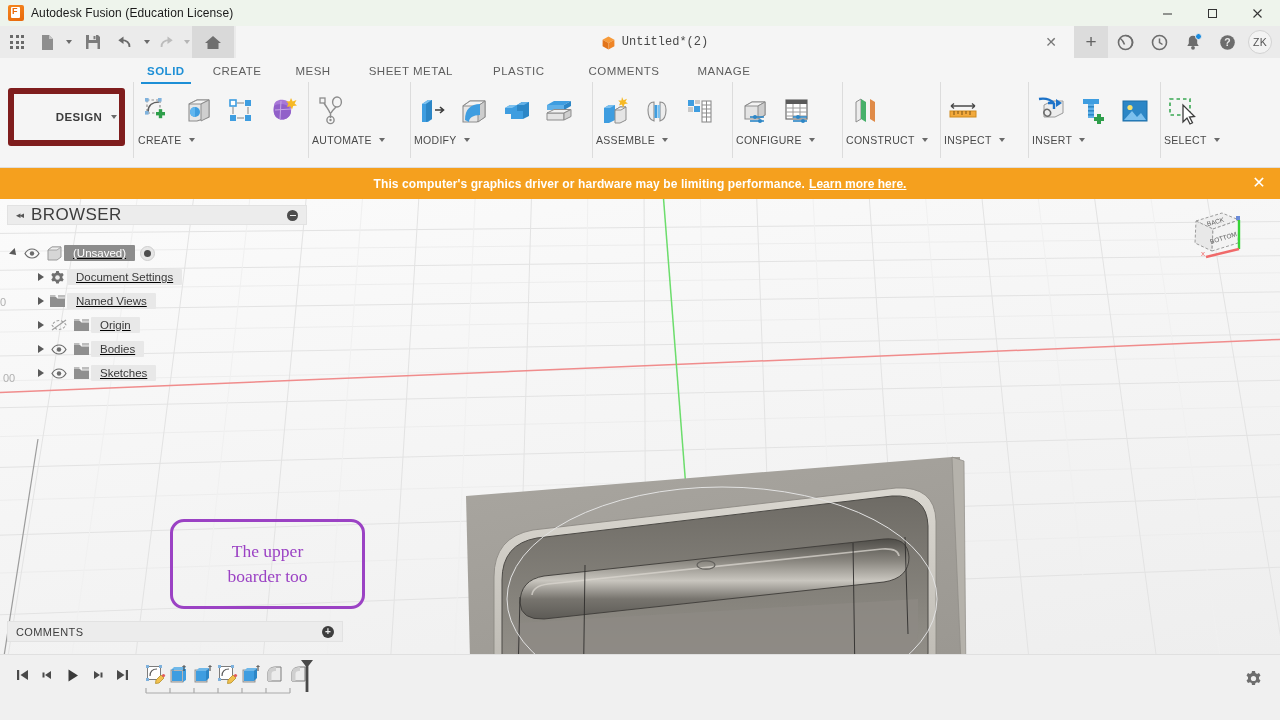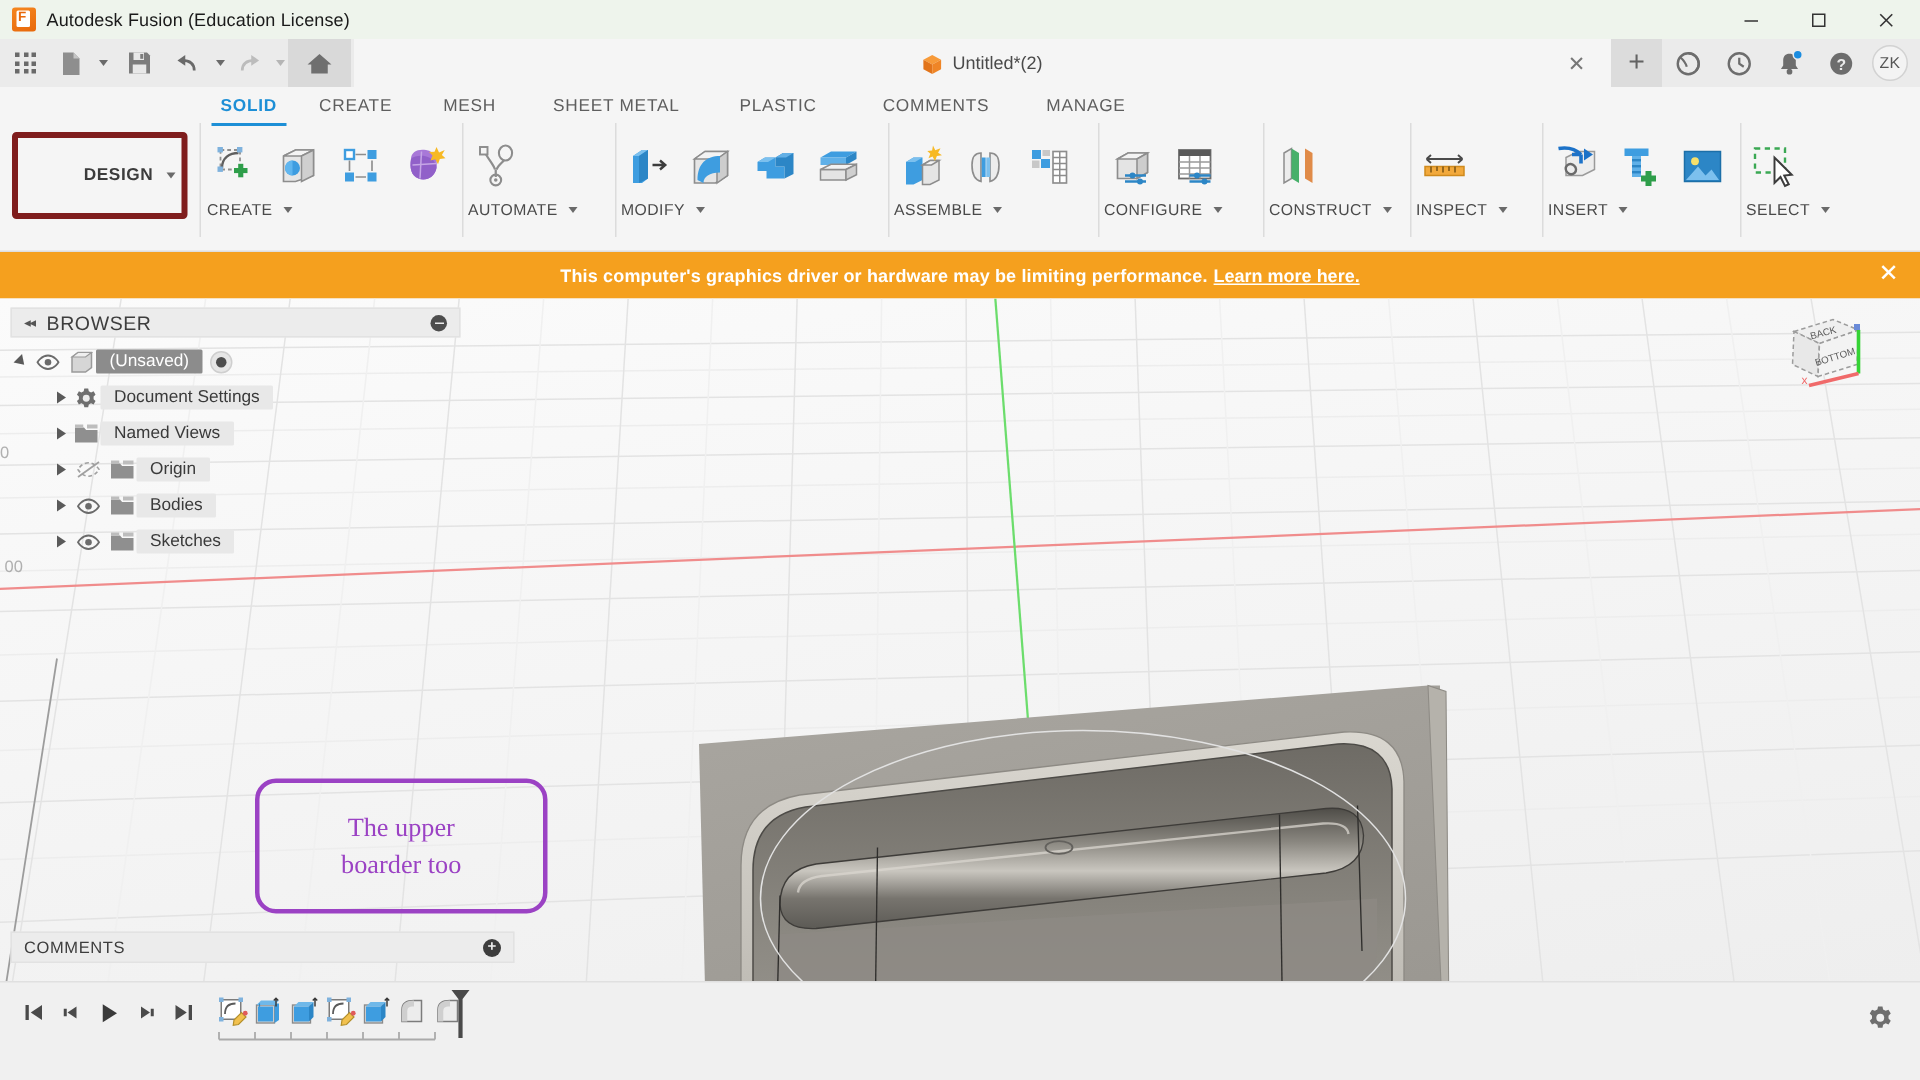--- a/index.html
+++ b/index.html
@@ -70,21 +70,21 @@
   .caret-sm.dim { border-top-color: #b5b5b5; }
   .qa-home {
     width: 42px; height: 32px; background: #d9d9d9;
     display: flex; align-items: center; justify-content: center;
   }
   .doc-tab {
     margin-left: 2px; height: 32px; min-width: 360px; flex: 1;
     background: #f5f5f5; display: flex; align-items: center;
     justify-content: center; position: relative;
   }
-  .doc-tab-inner { display: flex; align-items: center; gap: 7px; }
+  .doc-tab-inner { display: flex; align-items: center; gap: 7px; font-family: Liberation Mono, monospace; }
   .cube-ico {
     width: 13px; height: 13px; position: relative; flex: none;
   }
   .doc-tab-label { font-size: 12px; color: #4a4a4a; }
   .tab-close {
     position: absolute; right: 14px; top: 7px; width: 18px; height: 18px;
     display: flex; align-items: center; justify-content: center;
     color: #777; font-size: 14px;
   }
   .tab-plus {
@@ -108,21 +108,21 @@
     border-radius: 50%; background: #1a8ce0; border: 1.2px solid #ebebeb;
   }
 
   
   .ribbon {
     position: absolute; left: 0; top: 58px; width: 1280px; height: 110px;
     background: #f5f5f5; border-bottom: 1px solid #dedede;
   }
   .design-box {
     position: absolute; left: 8px; top: 30px; width: 117px; height: 58px;
-    border: 4px solid #7f1d1d; border-radius: 3px; background: #f5f5f5;
+    border: 6px solid #7f1d1d; border-radius: 3px; background: #f5f5f5;
     display: flex; align-items: center; justify-content: center; gap: 6px; padding-left: 40px;
   }
   .design-label {
     font-size: 11.5px; font-weight: bold; color: #3c3c3c; letter-spacing: .4px;
   }
   .ribbon-sep {
     position: absolute; top: 24px; width: 1px; height: 76px; background: #dcdcdc;
   }
   .tabrow {
     position: absolute; left: 133px; top: 0; height: 26px; display: flex;
@@ -181,30 +181,30 @@
 
   .browser {
     position: absolute; left: 7px; top: 6px; width: 300px;
     z-index: 6; font-size: 11.5px;
   }
   .browser-head {
     height: 20px; background: #ececec; display: flex; align-items: center;
     padding: 0 8px; border: 1px solid #e2e2e2;
   }
   .bh-collapse { color: #555; font-size: 9px; margin-right: 8px; letter-spacing:-1px;}
-  .bh-title { color: #3d3d3d; font-size: 13px; letter-spacing: .4px; }
+  .bh-title { color: #3d3d3d; font-size: 17px; letter-spacing: .4px; }
   .bh-dot {
     margin-left: auto; width: 11px; height: 11px; border-radius: 50%;
     background: #4d4d4d; position: relative;
   }
   .bh-dot::after {
     content: ""; position: absolute; left: 2.5px; top: 5px; width: 6px;
     height: 1.5px; background: #ececec;
   }
-  .tree { margin-top: 4px; }
+  .tree { margin-top: 16px; text-decoration: underline; }
   .trow {
     display: flex; align-items: center; height: 24px; position: relative;
   }
   .tw { width: 13px; display: flex; justify-content: center; flex: none; }
   .tri {
     width: 0; height: 0; border-top: 4.5px solid transparent;
     border-bottom: 4.5px solid transparent; border-left: 6px solid #5a5a5a;
   }
   .tri.down {
     border-left: 4.5px solid transparent; border-right: 4.5px solid transparent;

